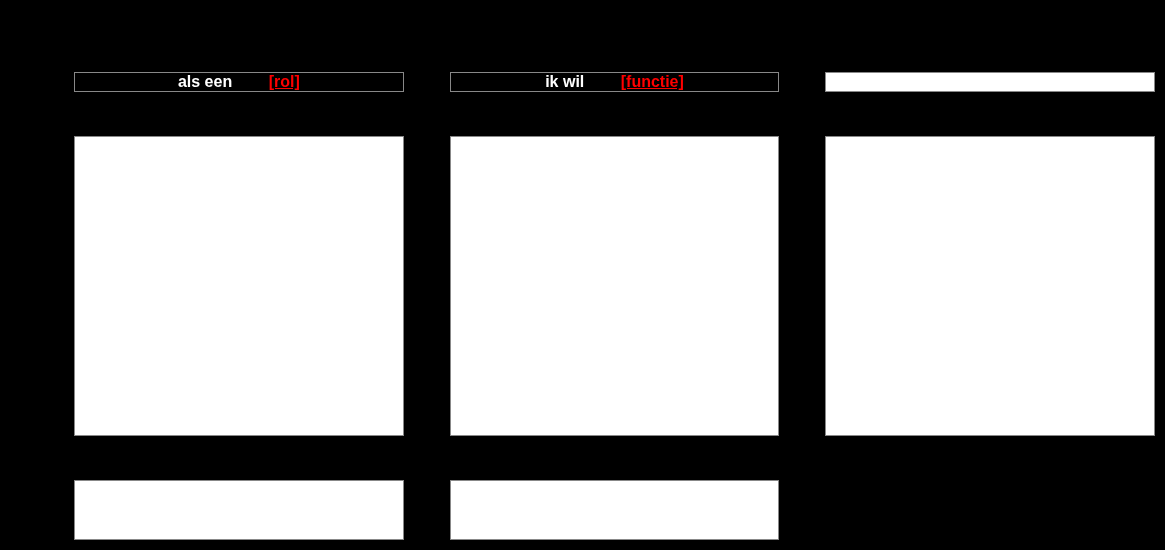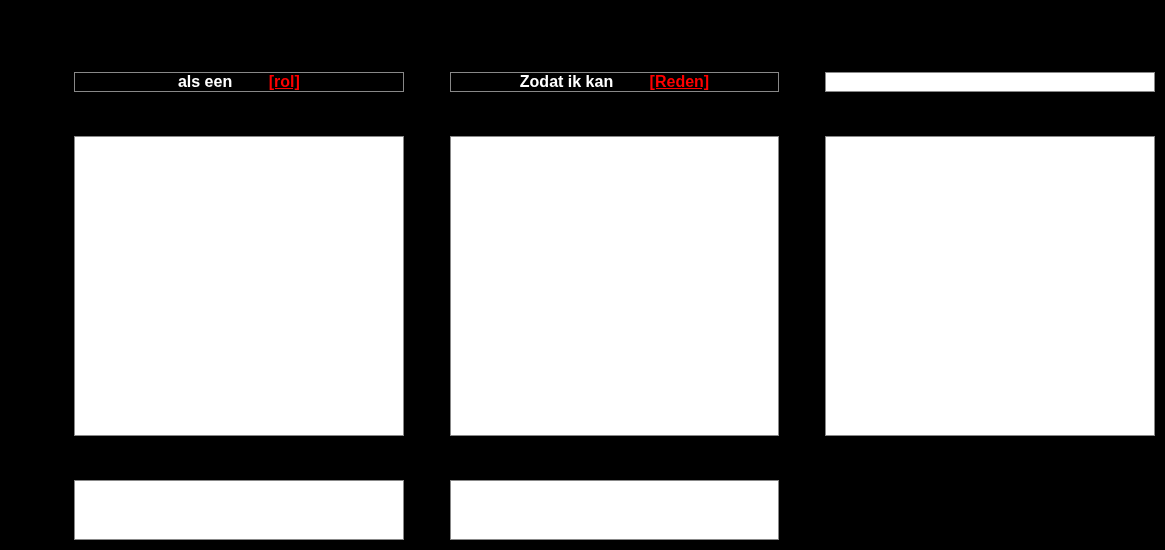--- a/index.html
+++ b/index.html
@@ -50,22 +50,22 @@
   </style>
 </head>
 <body>
 
 <div class="grid">
   <div class="header-cell">
     <span class="prefix">als een </span>
     <span class="bracket">[rol]</span>
   </div>
   <div class="header-cell">
-    <span class="prefix">Zodat ik kan </span>
-    <span class="bracket">[Reden]</span>
+    <span class="prefix">ik wil </span>
+    <span class="bracket">[functie]</span>
   </div>
 
   <div class="content-cell"></div>
   <div class="content-cell"></div>
   <div class="content-cell"></div>
 
   <div class="footer-cell"></div>
   <div class="footer-cell"></div>
   <div class="footer-cell"></div>
 </div>

